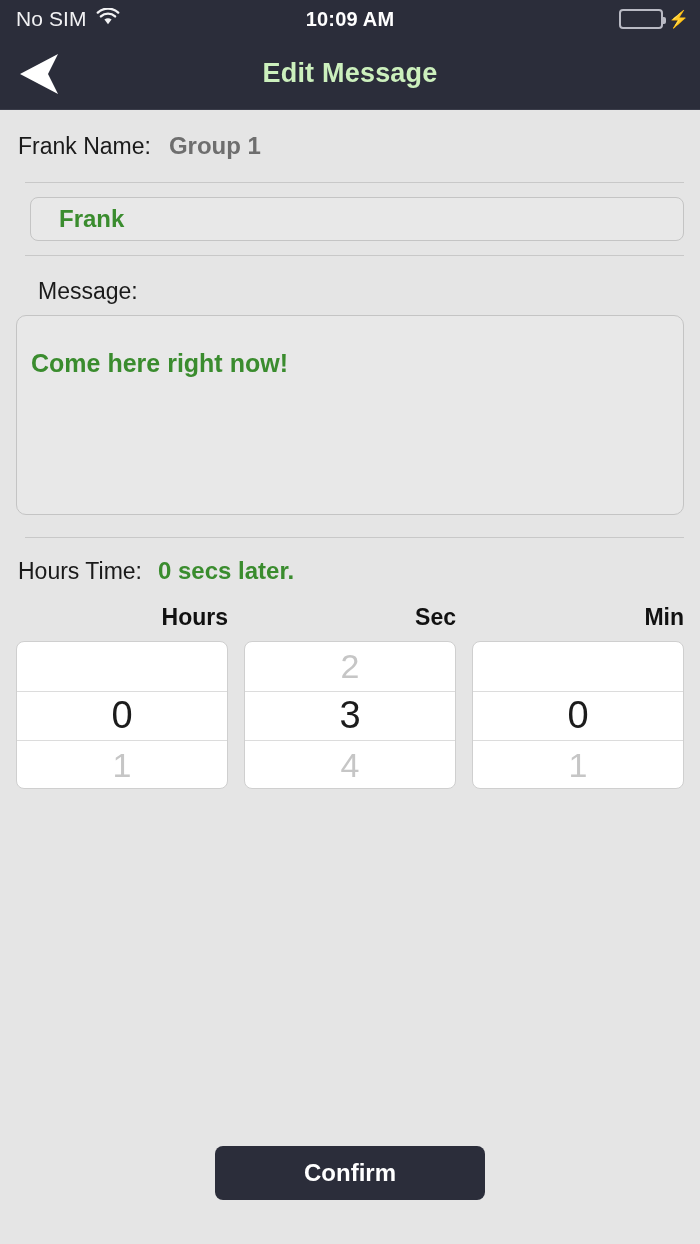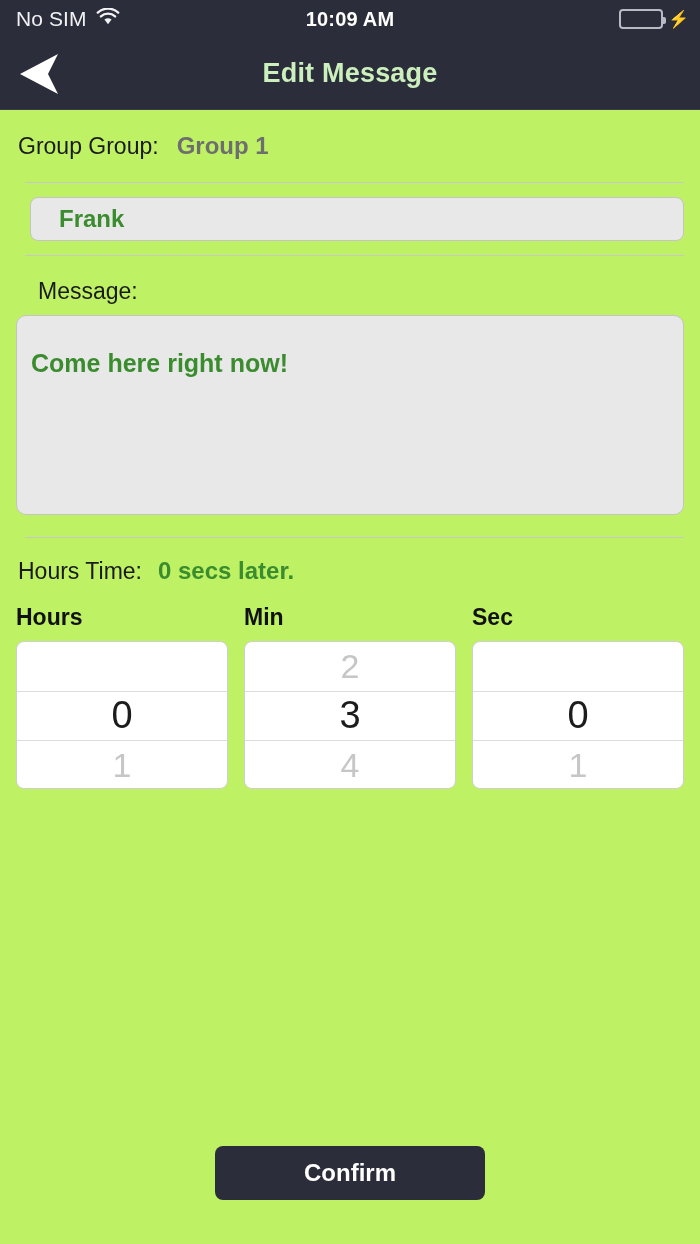--- a/index.html
+++ b/index.html
@@ -9,21 +9,21 @@
     height: 1244px;
     background: #ffffff;
     font-family: "Liberation Sans", sans-serif;
     overflow: hidden;
   }
 
   .screen {
     position: relative;
     width: 700px;
     height: 1244px;
-    background: #bef264;
+    background: #e5e5e5;
   }
 
   
   .statusbar {
     position: absolute;
     top: 0; left: 0;
     width: 700px;
     height: 38px;
     background: #2b2d3a;
     display: flex;
@@ -199,21 +199,21 @@
   }
 
   
   .picker-heads {
     display: flex;
     padding: 0 16px;
     gap: 16px;
   }
   .picker-head {
     flex: 1;
-    text-align: left;
+    text-align: right;
     font-size: 23px;
     font-weight: 700;
     color: #111111;
     padding-bottom: 10px;
   }
   .pickers {
     display: flex;
     padding: 0 16px;
     gap: 16px;
   }
@@ -294,21 +294,21 @@
       <svg width="64" height="48" viewBox="0 0 64 48">
         <path d="M8 24 L46 4 L36 24 L46 44 Z" fill="#ffffff"></path>
       </svg>
     </div>
     <div class="nav-title">Edit Message</div>
   </div>
 
   <div class="body">
 
     <div class="row">
-      <span class="lbl">Group Group:</span>
+      <span class="lbl">Frank Name:</span>
       <span class="val-static">Group 1</span>
     </div>
     <div class="hr"></div>
 
     <div class="row">
       <div class="input-box">
         <span class="input-val">Frank</span>
       </div>
     </div>
     <div class="hr"></div>
@@ -321,22 +321,22 @@
     <div style="height:22px"></div>
     <div class="hr"></div>
 
     <div class="active-row">
       <span class="lbl">Hours Time:</span>
       <span class="active-val">0 secs later.</span>
     </div>
 
     <div class="picker-heads">
       <div class="picker-head">Hours</div>
+      <div class="picker-head">Sec</div>
       <div class="picker-head">Min</div>
-      <div class="picker-head">Sec</div>
     </div>
 
     <div class="pickers">
       <div class="picker">
         <div class="pk-cell"></div>
         <div class="pk-cell mid">0</div>
         <div class="pk-cell">1</div>
       </div>
       <div class="picker">
         <div class="pk-cell">2</div>

